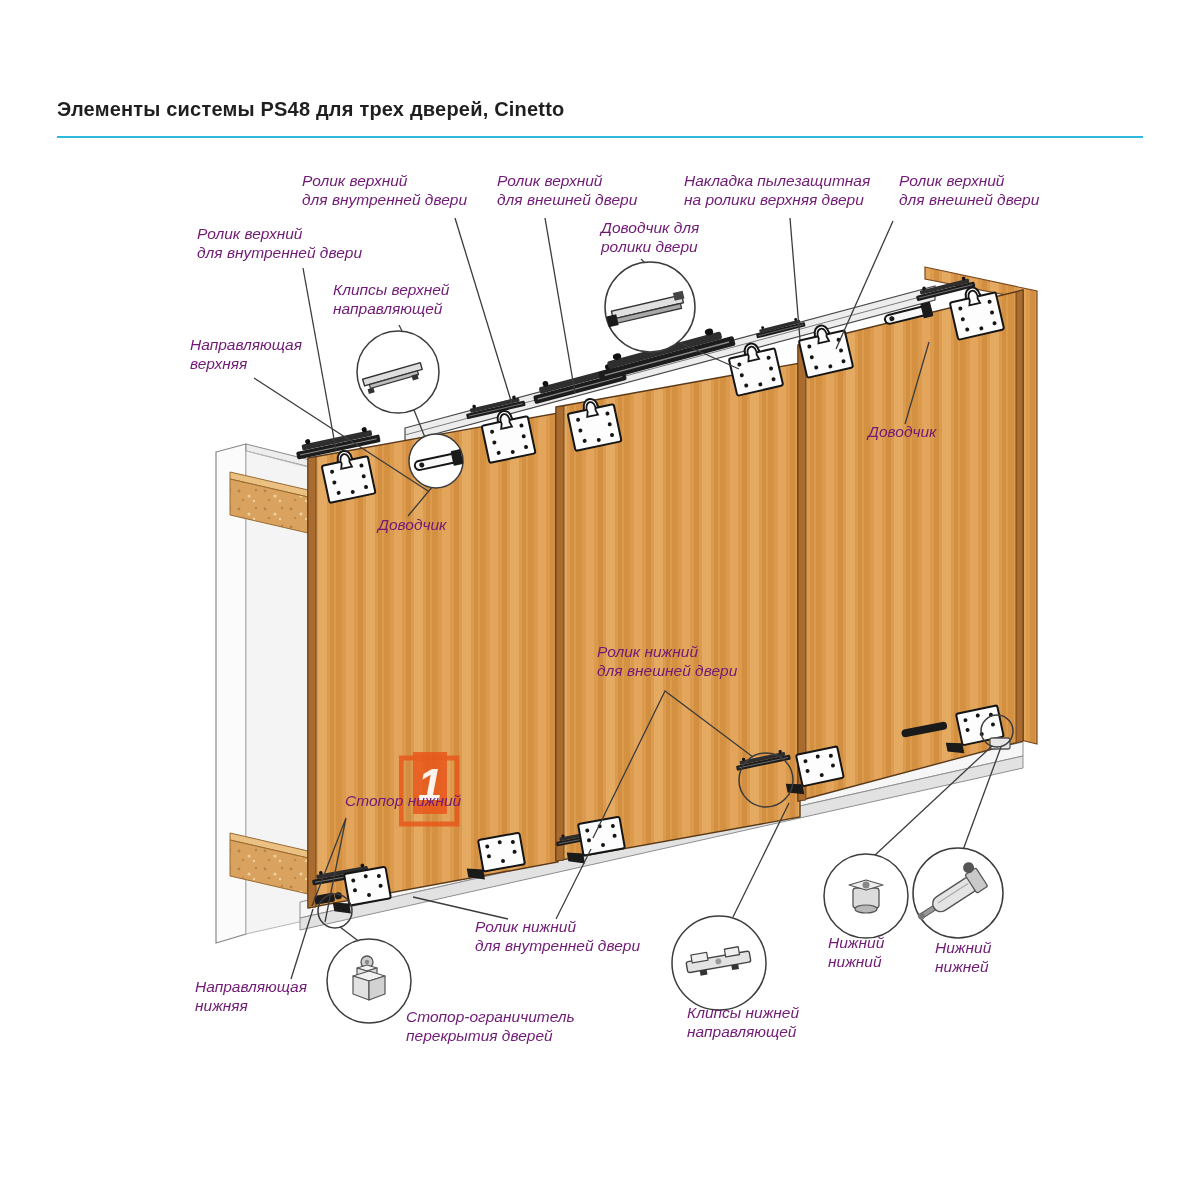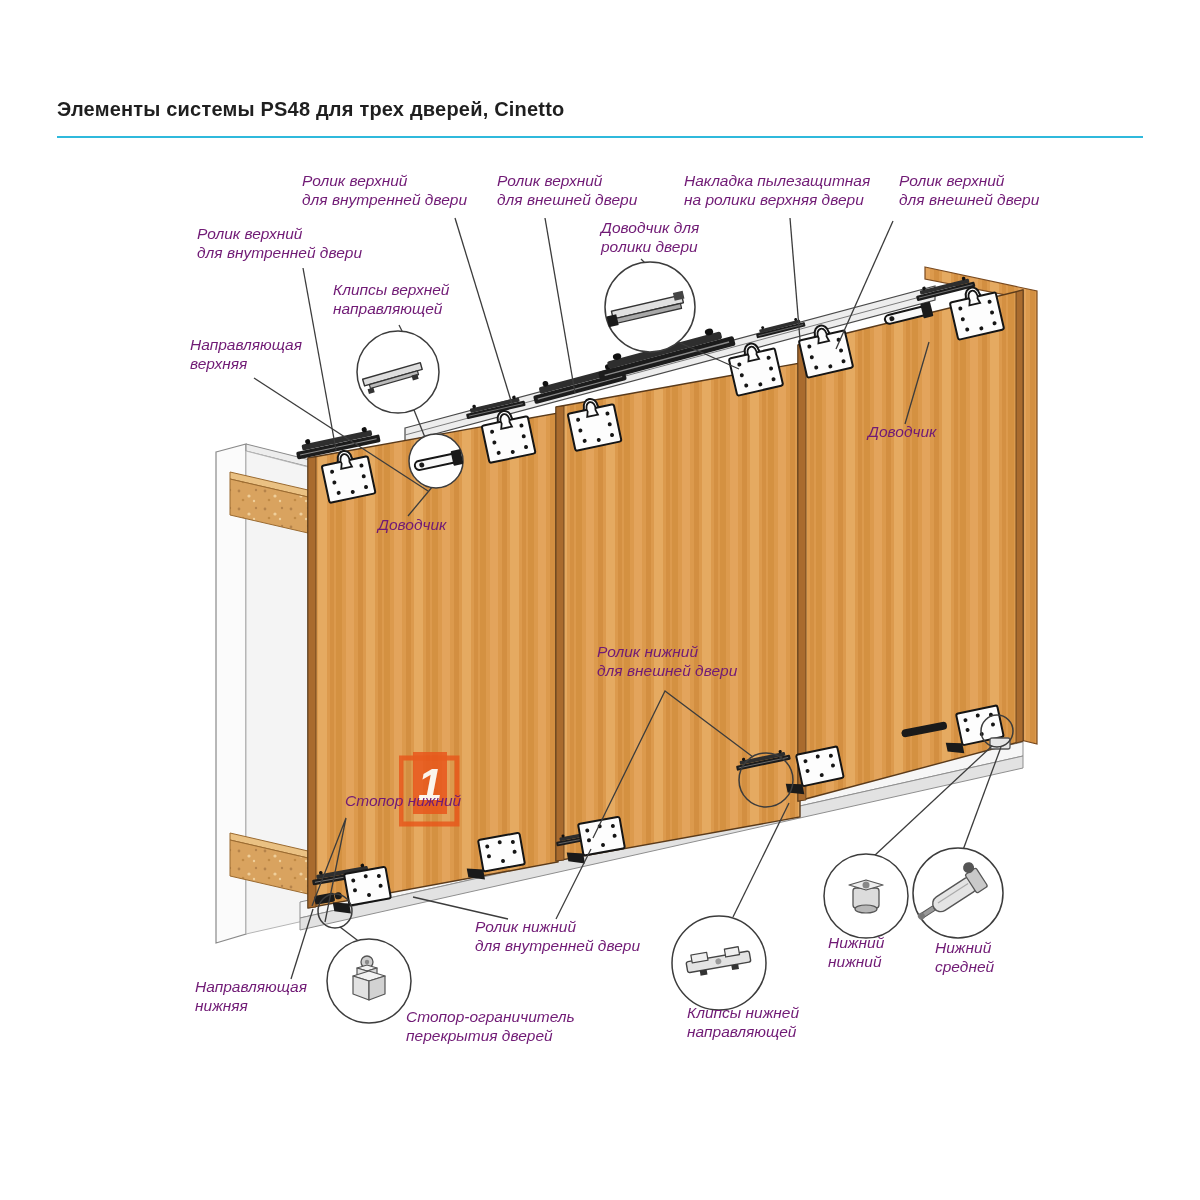--- a/index.html
+++ b/index.html
@@ -326,16 +326,16 @@
   <div class="lbl" style="left:687px;top:1004px">
     <span>Клипсы нижней</span><br>
     <span>направляющей</span>
   </div>
   <div class="lbl" style="left:828px;top:934px">
     <span>Нижний</span><br>
     <span>нижний</span>
   </div>
   <div class="lbl" style="left:935px;top:939px">
     <span>Нижний</span><br>
-    <span>средней</span>
+    <span>нижней</span>
   </div>
 
 </div>
 
 </body></html>

